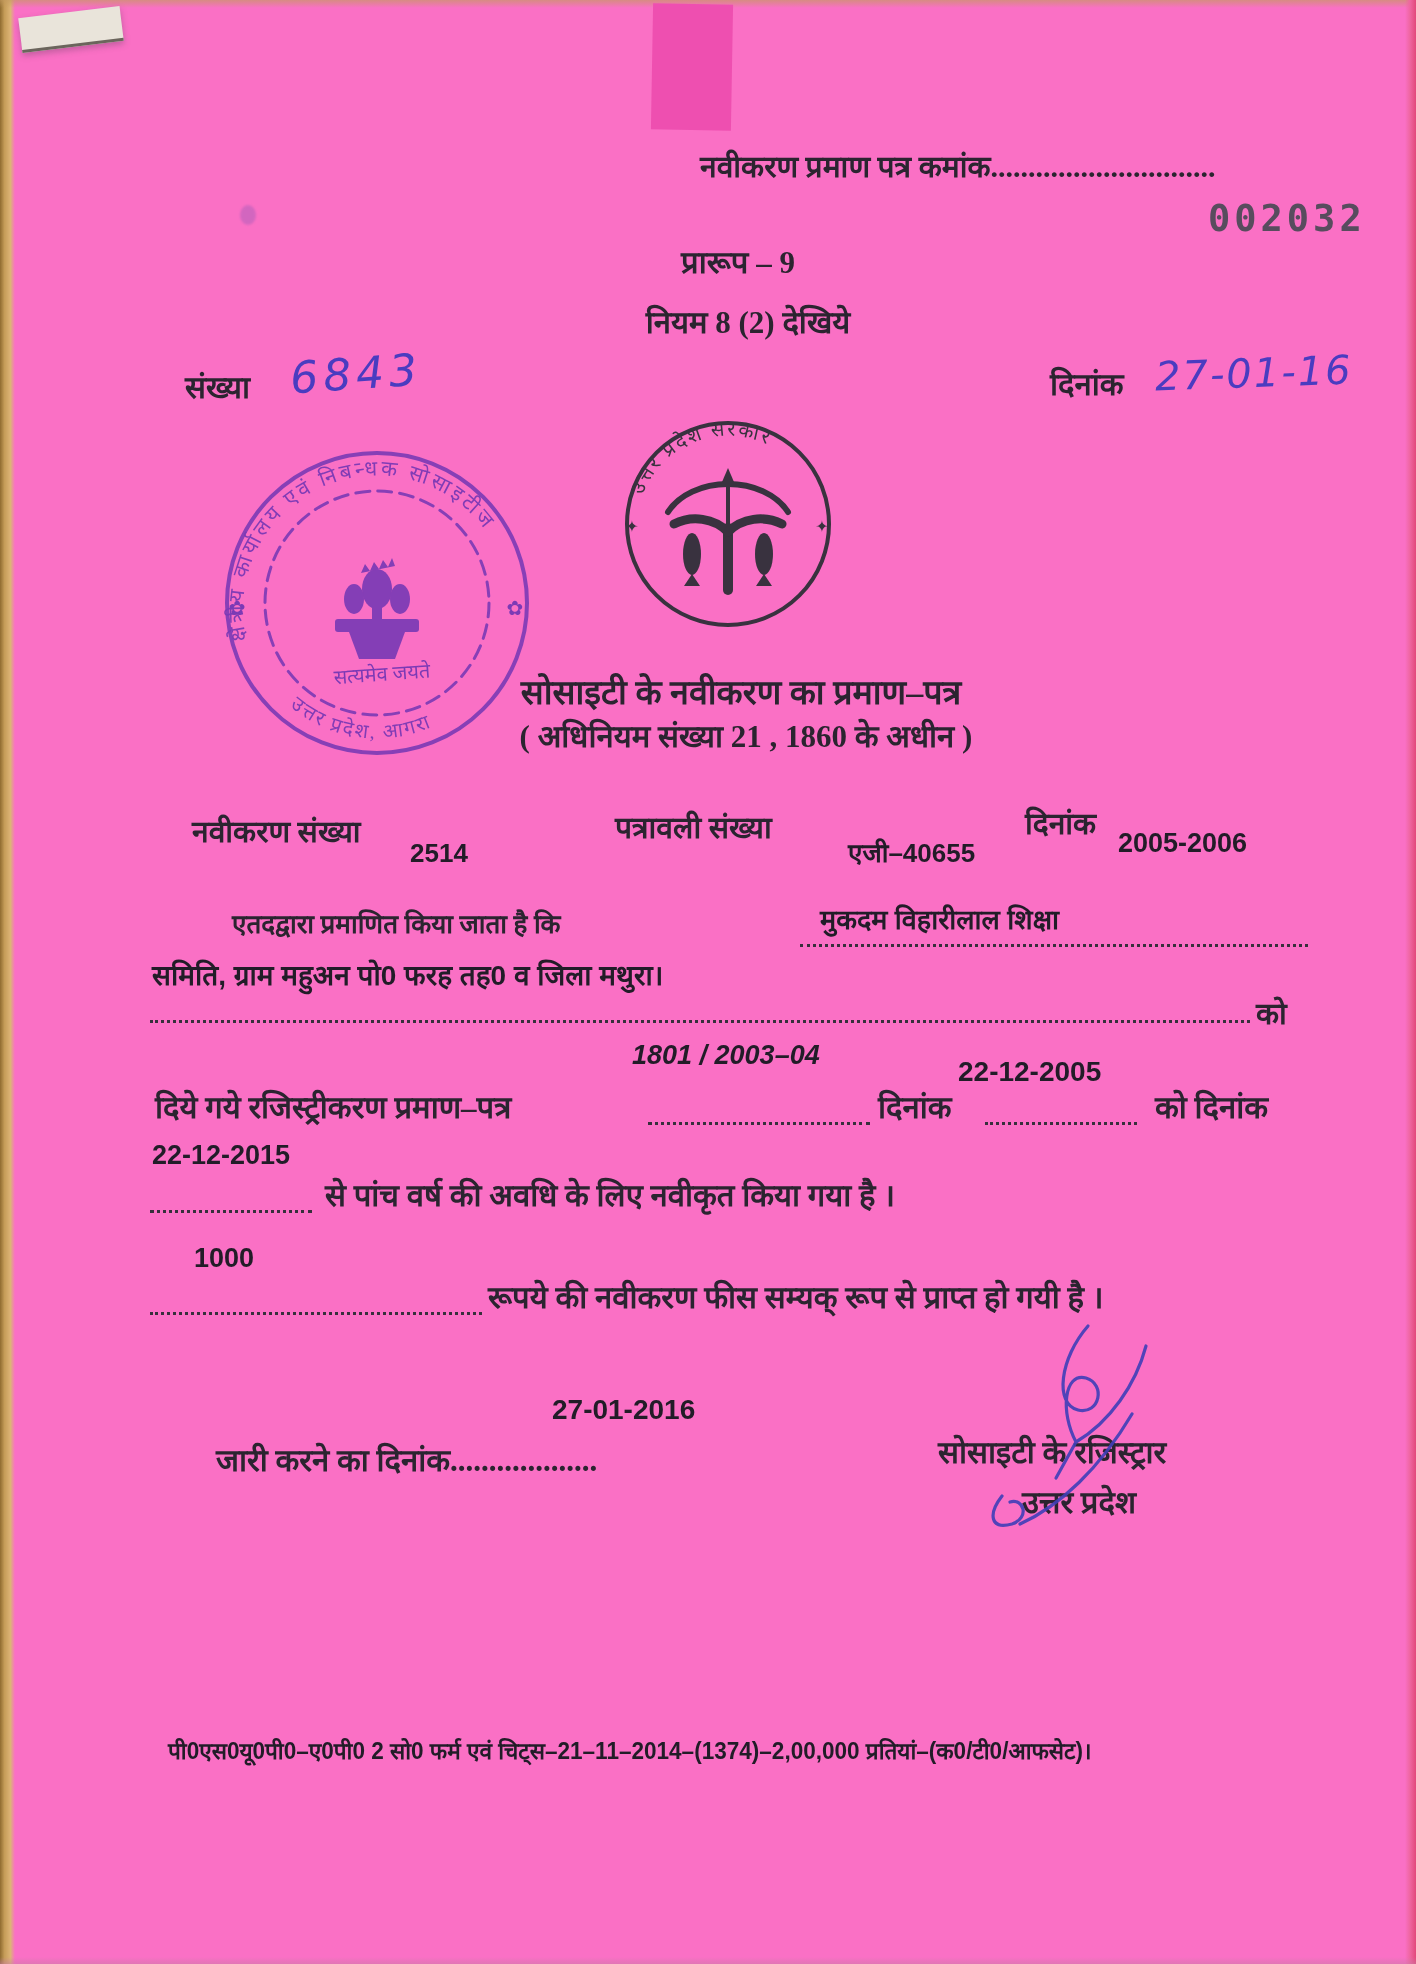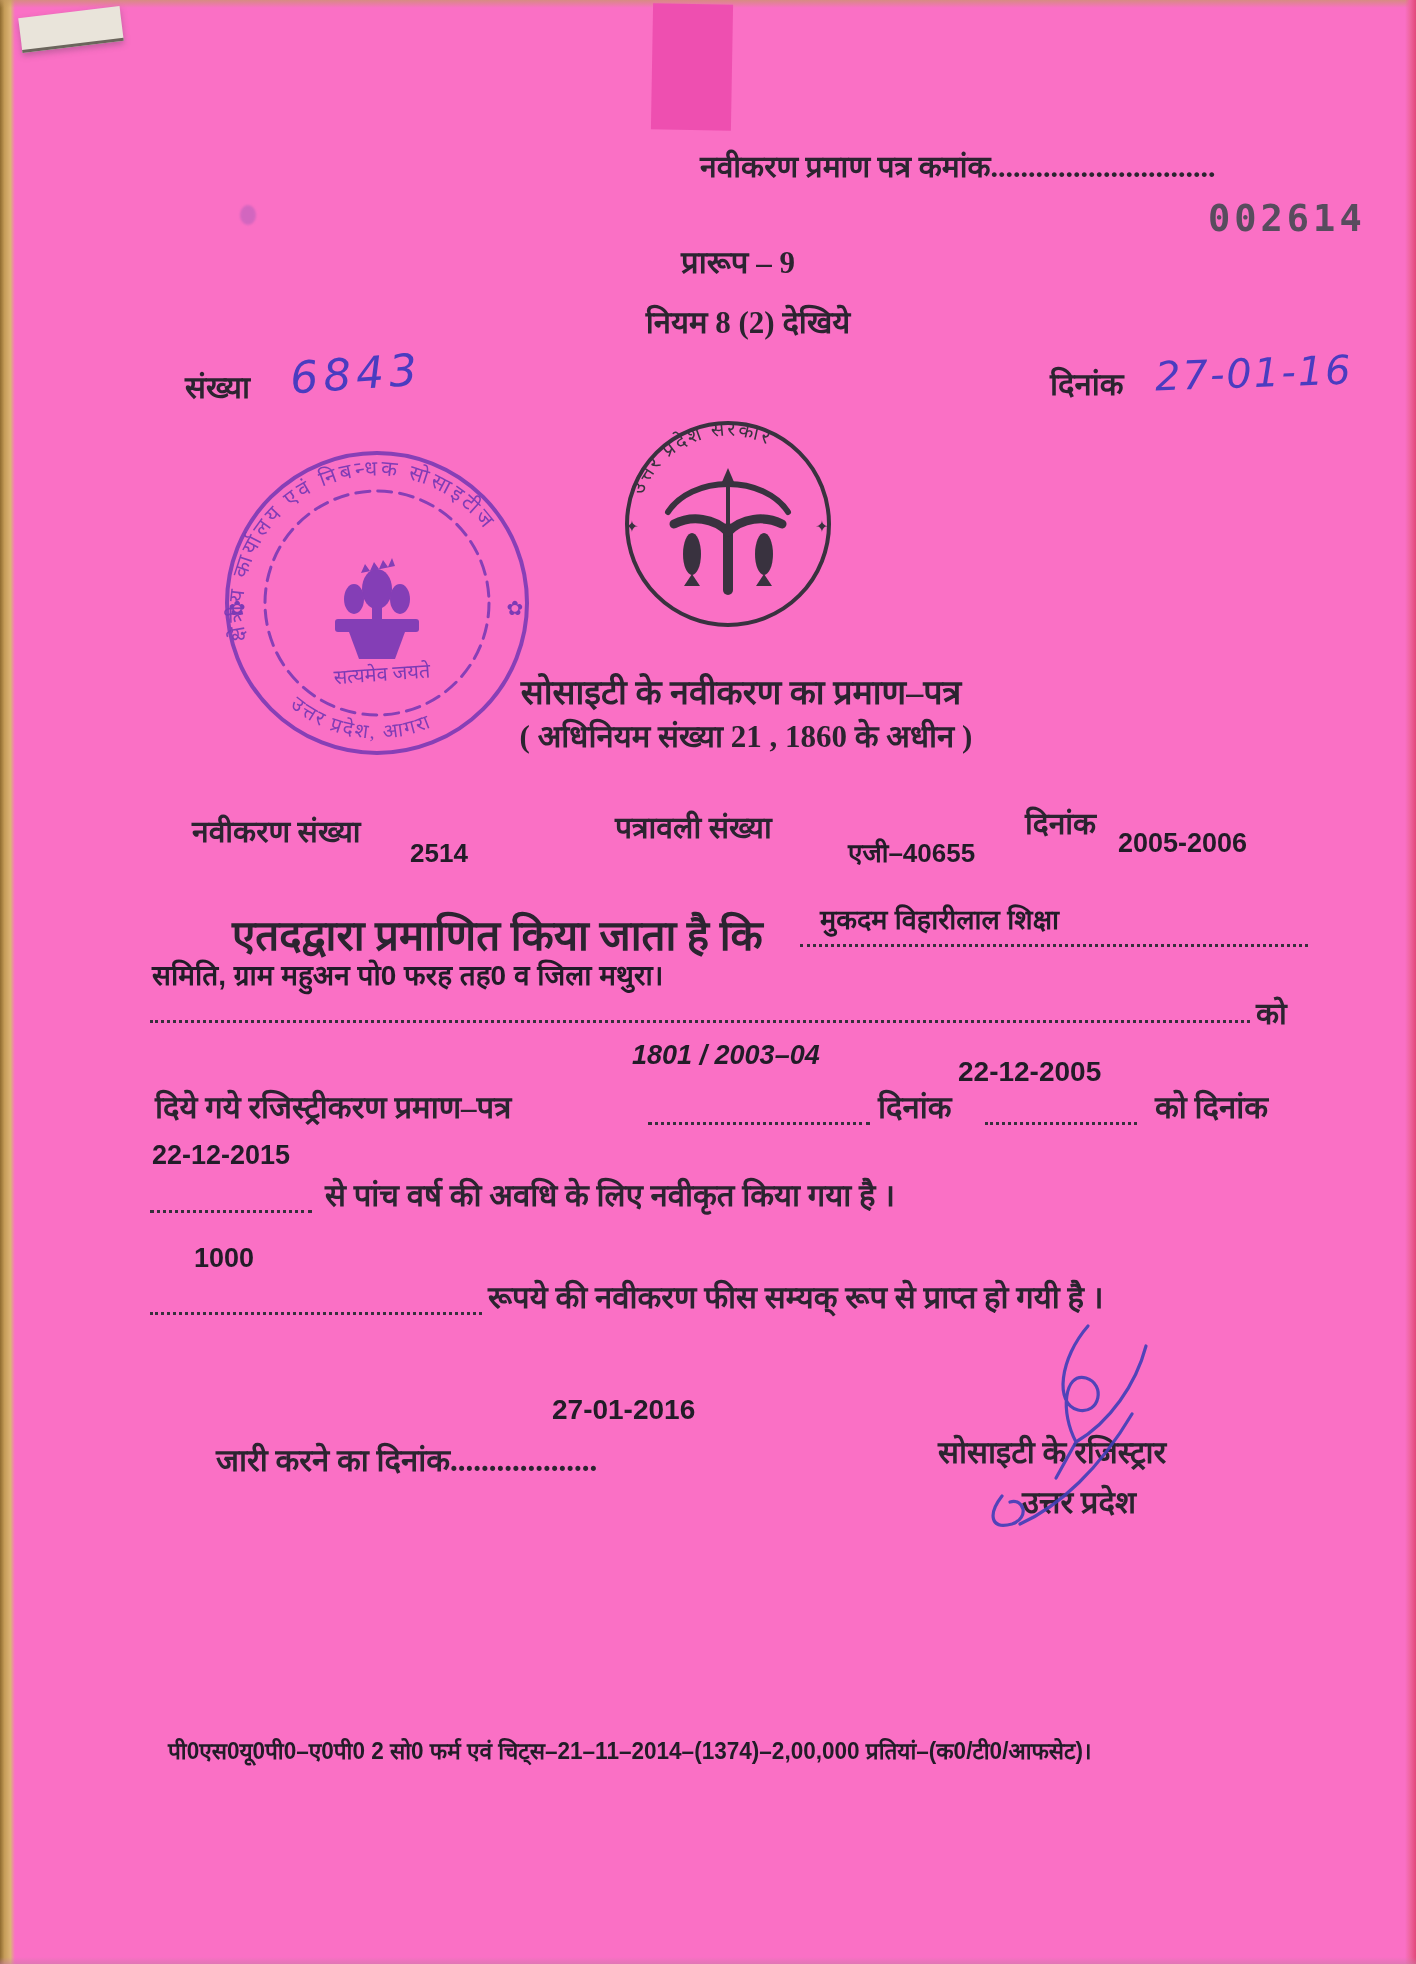--- a/index.html
+++ b/index.html
@@ -35,21 +35,21 @@
 
 <div class="abs edge-left"></div>
 <div class="abs edge-top"></div>
 <div class="abs edge-right"></div>
 <div class="abs edge-bottom"></div>
 <div class="abs sticker"></div>
 <div class="abs fold"></div>
 <div class="abs smudge"></div>
 
 <div class="abs print" style="left:700px;top:145px;font-size:30px;">नवीकरण प्रमाण पत्र कमांक..............................</div>
-<div class="abs serial" style="left:1208px;top:197px;font-size:37px;">002614</div>
+<div class="abs serial" style="left:1208px;top:197px;font-size:37px;">002032</div>
 
 <div class="abs print center-line" style="top:240px;font-size:31px;font-weight:700;transform:translateX(30px);">प्रारूप – 9</div>
 <div class="abs print center-line" style="top:300px;font-size:31px;font-weight:700;transform:translateX(40px);">नियम 8 (2) देखिये</div>
 
 <div class="abs print" style="left:185px;top:365px;font-size:31px;">संख्या</div>
 <div class="abs hand" style="left:290px;top:348px;font-size:44px;transform:rotate(-4deg);">6843</div>
 <div class="abs print" style="left:1050px;top:362px;font-size:31px;">दिनांक</div>
 <div class="abs hand" style="left:1155px;top:350px;font-size:40px;transform:rotate(-2deg);letter-spacing:2px;">27-01-16</div>
 
 <svg class="abs" style="left:212px;top:438px;" width="330" height="330" viewBox="-165 -165 330 330">
@@ -110,21 +110,21 @@
 <div class="abs print center-line" style="top:668px;font-size:34px;font-weight:700;transform:translateX(33px);">सोसाइटी के नवीकरण का प्रमाण–पत्र</div>
 <div class="abs print center-line" style="top:714px;font-size:31px;font-weight:700;transform:translateX(38px);">( अधिनियम संख्या 21 , 1860 के अधीन )</div>
 
 <div class="abs print" style="left:192px;top:810px;font-size:30px;">नवीकरण संख्या</div>
 <div class="abs typed" style="left:410px;top:838px;font-size:26px;">2514</div>
 <div class="abs print" style="left:615px;top:806px;font-size:30px;">पत्रावली संख्या</div>
 <div class="abs typed" style="left:848px;top:834px;font-size:26px;">एजी–40655</div>
 <div class="abs print" style="left:1025px;top:802px;font-size:30px;">दिनांक</div>
 <div class="abs typed" style="left:1118px;top:828px;font-size:27px;">2005-2006</div>
 
-<div class="abs print" style="left:232px;top:905px;font-size:42px;">एतदद्वारा प्रमाणित किया जाता है कि</div>
+<div class="abs print" style="left:232px;top:905px;font-size:26px;">एतदद्वारा प्रमाणित किया जाता है कि</div>
 <div class="abs dotted" style="left:800px;top:944px;width:508px;"></div>
 <div class="abs typed" style="left:820px;top:900px;font-size:27px;">मुकदम विहारीलाल शिक्षा</div>
 
 <div class="abs typed" style="left:152px;top:955px;font-size:28px;font-weight:600;">समिति, ग्राम महुअन पो0 फरह तह0 व जिला मथुरा।</div>
 
 <div class="abs dotted" style="left:150px;top:1020px;width:1100px;"></div>
 <div class="abs print" style="left:1256px;top:992px;font-size:30px;">को</div>
 
 <div class="abs typed" style="left:632px;top:1040px;font-size:27px;font-style:italic;">1801 / 2003–04</div>
 <div class="abs typed" style="left:958px;top:1036px;font-size:28px;margin-top:20px;">22-12-2005</div>

